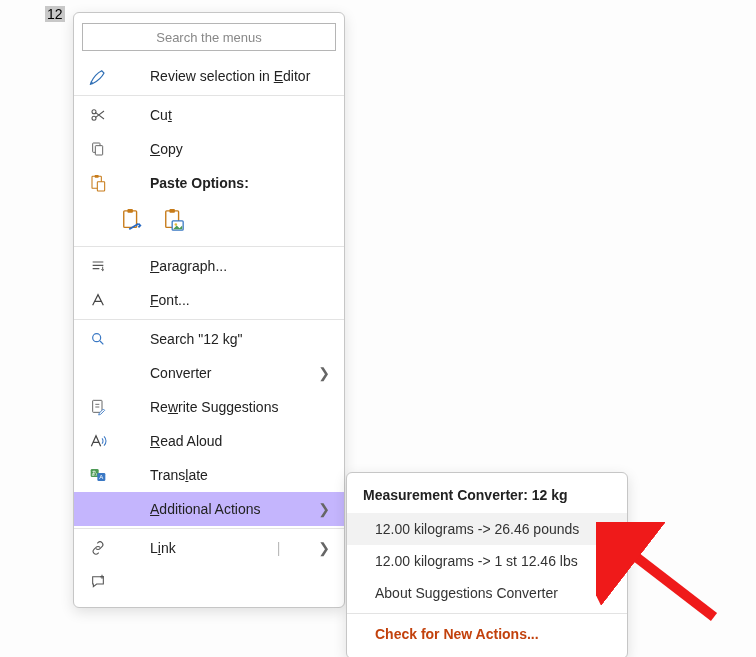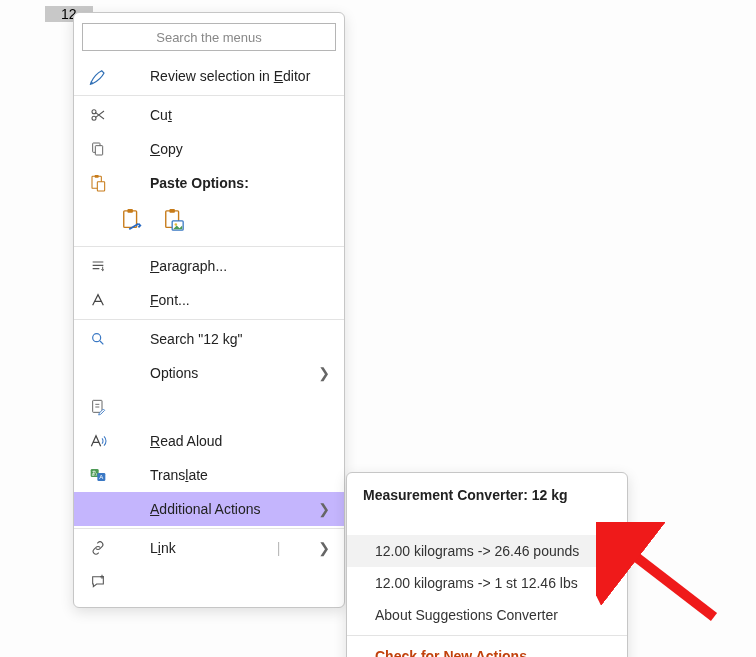--- a/index.html
+++ b/index.html
@@ -14,21 +14,21 @@
     position: relative;
     overflow: hidden;
   }
   .sel {
     position: absolute;
     left: 45px;
     top: 6px;
     background: #c8c8c8;
     color: #000;
     font-size: 14px;
-    padding: 0 16px;
+    padding: 0 2px;
     text-align: right;
   }
   .context-menu {
     position: absolute;
     left: 73px;
     top: 12px;
     width: 272px;
     background: #fff;
     border: 1px solid #c6c6c6;
     border-radius: 6px;
@@ -110,21 +110,21 @@
   .submenu .title {
     font-weight: 700;
     padding: 6px 24px 10px 16px;
     color: #222;
   }
   .submenu .sm-item {
     padding: 8px 16px 8px 28px;
     color: #333;
     cursor: default;
   }
-  .submenu .sm-item:hover, .submenu .sm-item.hover { background:#f2f2f2;margin-top:22px; }
+  .submenu .sm-item:hover, .submenu .sm-item.hover { background:#f2f2f2; }
   .submenu .sm-item.disabled { color:#c2410c;font-weight:bold; }
 
   
   .arrow {
     position: absolute;
     left: 596px;
     top: 522px;
     pointer-events: none;
   }
 
@@ -233,32 +233,33 @@
       <svg width="16" height="16" viewBox="0 0 24 24">
           <circle cx="10" cy="10" r="6" fill="none" stroke="#3a78c4" stroke-width="1.8"></circle>
           <path d="M15 15l5 5" stroke="#3a78c4" stroke-width="1.8"></path>
         </svg>
     </span>
     <span class="label"><span>Search "12 kg"</span></span>
   </div>
 
   <div class="menu-item noicon">
     <span class="icon-slot"></span>
-    <span class="label"><span>Options</span></span>
+    <span class="label"><span>Converter</span></span>
     <span class="chev">❯</span>
   </div>
 
   <div class="menu-item">
     <span class="icon-slot">
       <svg width="16" height="18" viewBox="0 0 24 26">
           <rect x="4" y="3" width="14" height="18" rx="1" fill="none" stroke="#666" stroke-width="1.5"></rect>
           <path d="M8 9h6M8 13h6" stroke="#666" stroke-width="1.4"></path>
           <path d="M14 22l6-6 2 2-6 6-3 1z" fill="#fff" stroke="#3a78c4" stroke-width="1.3"></path>
         </svg>
     </span>
+    <span class="label"><span>Re<span class="ul">w</span>rite Suggestions</span></span>
   </div>
 
   <div class="menu-item">
     <span class="icon-slot">
       <svg width="18" height="16" viewBox="0 0 26 24">
           <path d="M3 20L10 4l7 16M6 14h8" stroke="#444" stroke-width="1.8" fill="none"></path>
           <path d="M19 8c2 2 2 6 0 8M22 5c4 4 4 10 0 14" stroke="#3a78c4" stroke-width="1.6" fill="none"></path>
         </svg>
     </span>
     <span class="label"><span><span class="ul">R</span>ead Aloud</span></span>

